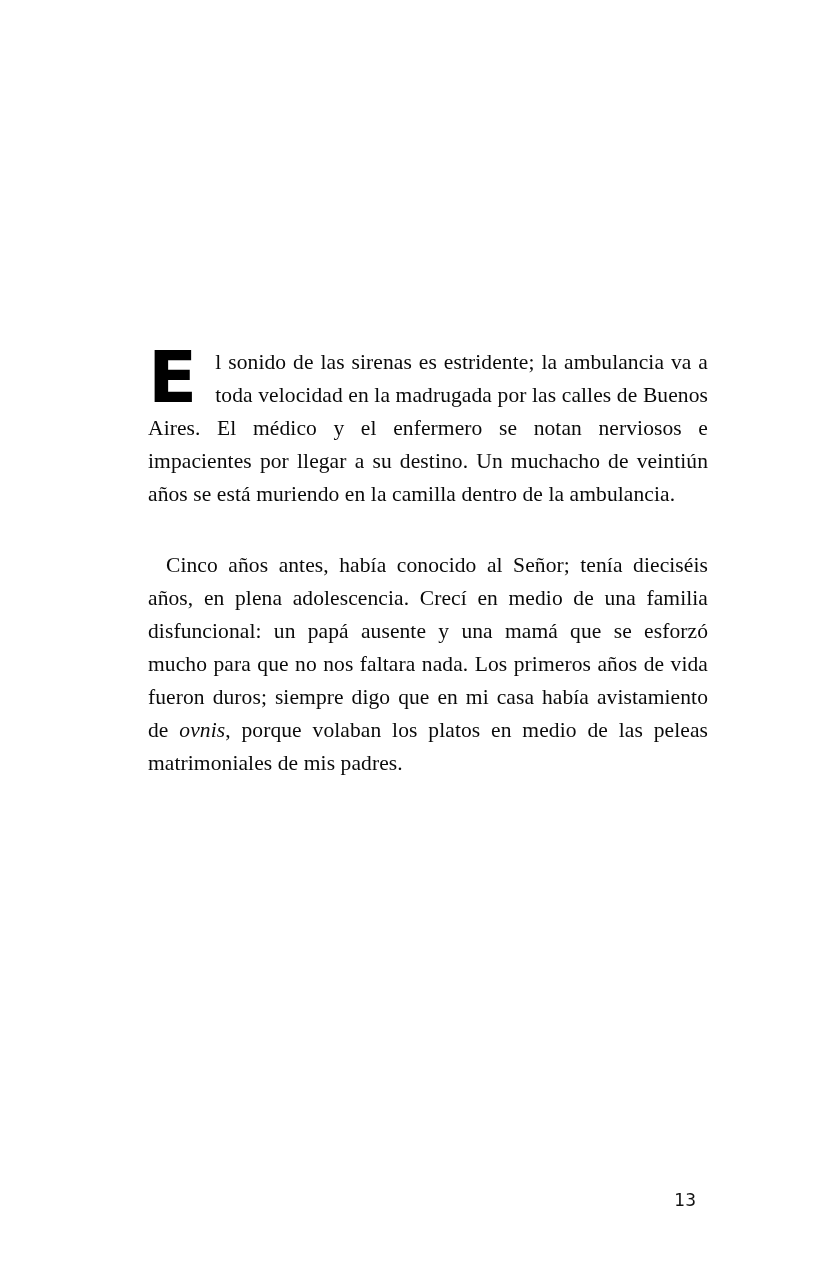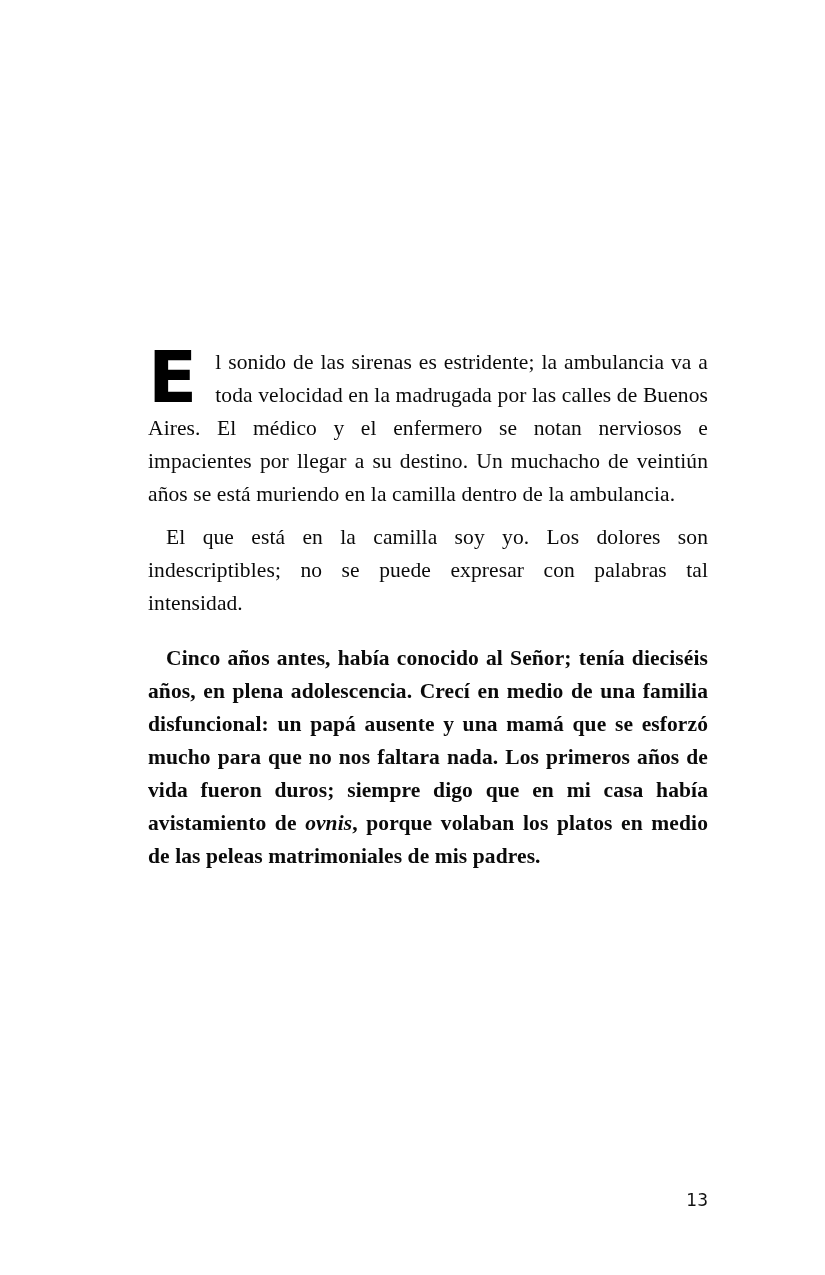--- a/index.html
+++ b/index.html
@@ -28,51 +28,49 @@
   }
   .text-block p {
     margin: 0 0 10px 0;
     text-indent: 18px;
     padding: 0;
   }
   .text-block p.first-paragraph {
     text-indent: 0;
   }
   .text-block p.section-start {
-    margin-top: 22px;
-    font-weight: bold;
+    margin-top: 38px;
   }
   .dropcap {
     float: left;
     font-family: "DejaVu Sans", sans-serif;
     font-weight: bold;
     font-size: 72px;
     line-height: 58px;
     height: 62px;
     margin: 2px 18px 0 0;
     color: #000000;
   }
   .italic {
     font-style: italic;
   }
   .folio {
     position: absolute;
     top: 1189px;
-    left: 148px;
+    left: 136px;
     width: 560px;
     text-align: right;
     font-family: "DejaVu Sans", sans-serif;
     font-size: 17px;
     line-height: 22px;
     color: #111111;
   }
 </style>
 </head>
 <body>
 
 <div class="page">
   <div class="text-block">
     <p class="first-paragraph"><span class="dropcap">E</span><span>l sonido de las sirenas es estridente; la ambulancia va a toda velocidad en la madrugada por las calles de Buenos Aires. El médico y el enfermero se notan nerviosos e impacientes por llegar a su destino. Un muchacho de veintiún años se está muriendo en la camilla dentro de la ambulancia.</span></p>
-    <p>El que está en la camilla soy yo. Los dolores son indescriptibles; no se puede expresar con palabras tal intensidad.</p>
     <p class="section-start"><span>Cinco años antes, había conocido al Señor; tenía dieciséis años, en plena adolescencia. Crecí en medio de una familia disfuncional: un papá ausente y una mamá que se esforzó mucho para que no nos faltara nada. Los primeros años de vida fueron duros; siempre digo que en mi casa había avistamiento de </span><span class="italic">ovnis</span><span>, porque volaban los platos en medio de las peleas matrimoniales de mis padres.</span></p>
   </div>
   <div class="folio">13</div>
 </div>
 
 </body></html>

